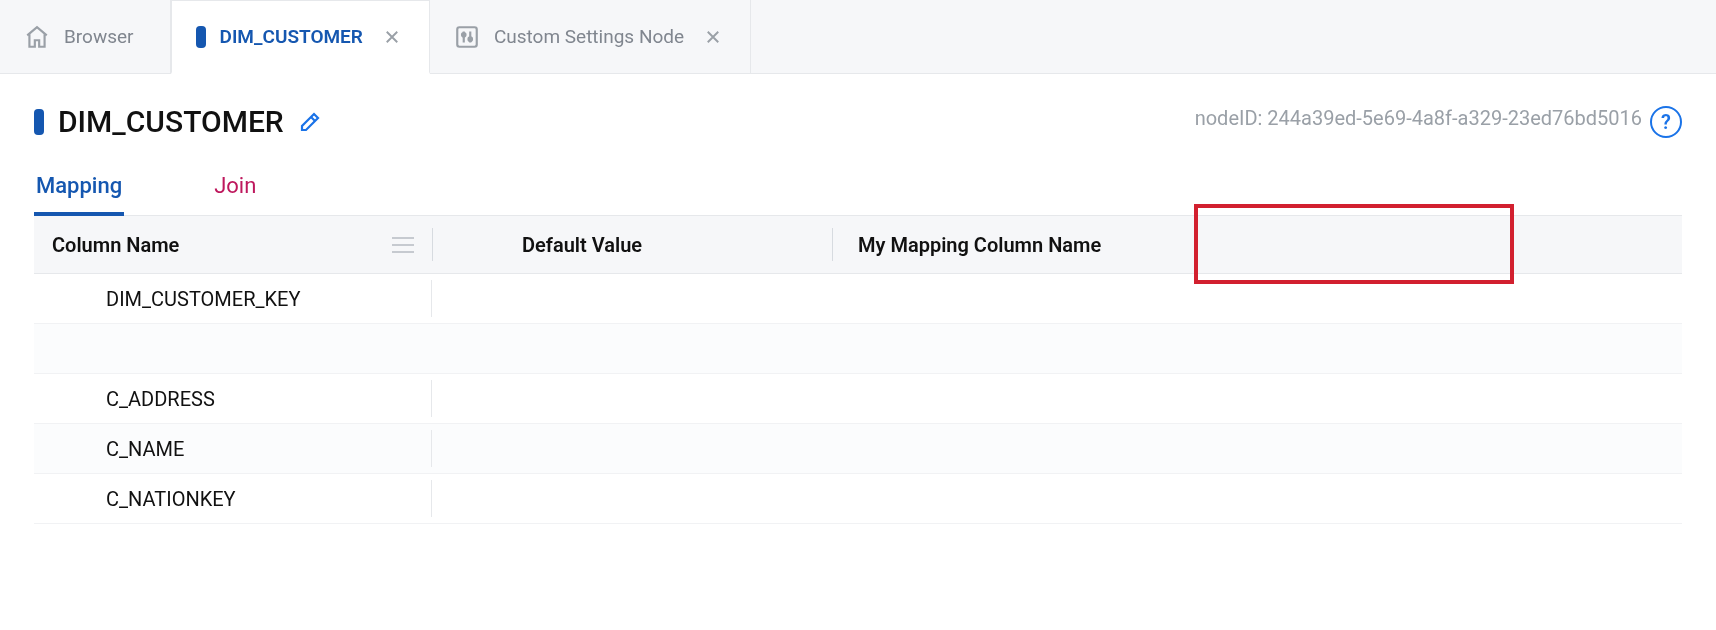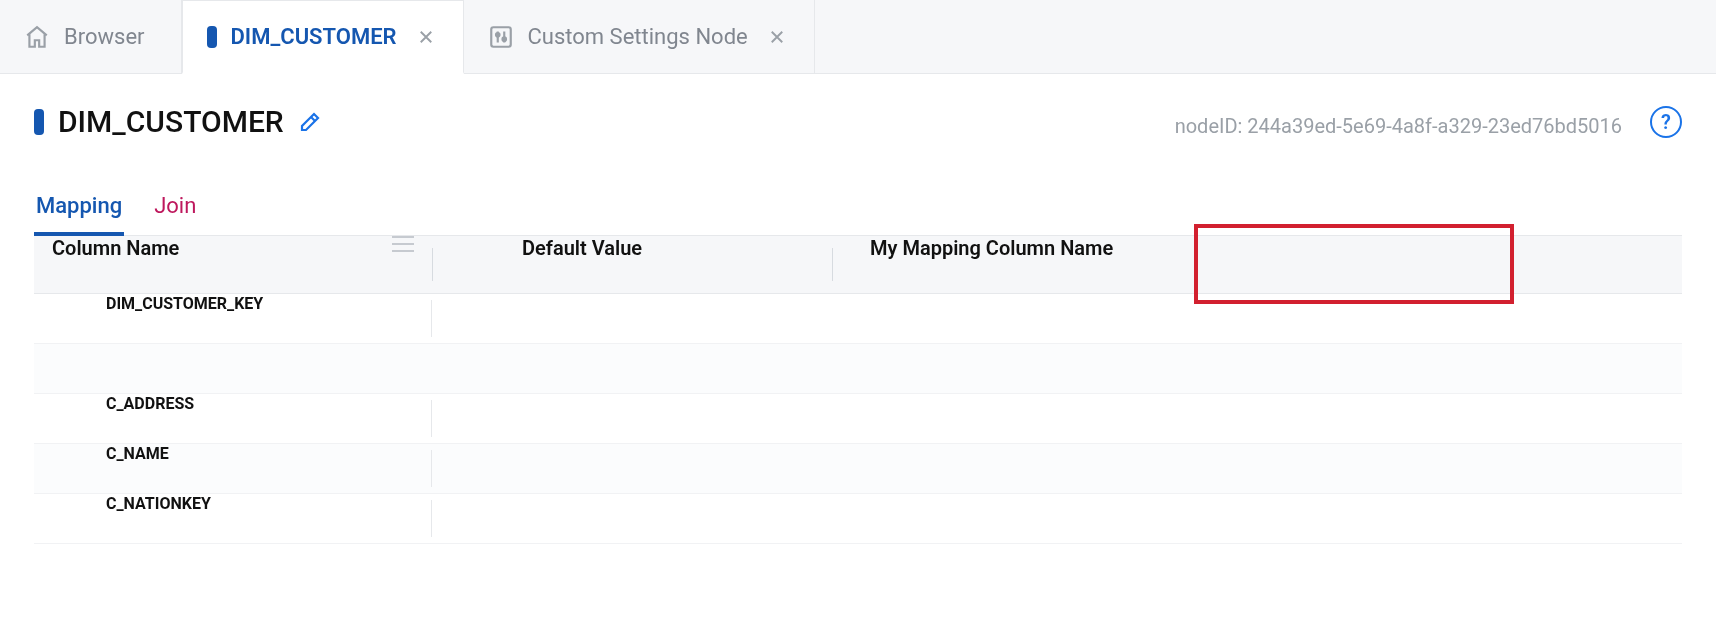--- a/index.html
+++ b/index.html
@@ -18,21 +18,21 @@
     align-items: stretch;
     height: 74px;
     background: #f6f7f9;
     border-bottom: 1px solid #e6e8eb;
   }
   .tab {
     display: flex;
     align-items: center;
     gap: 14px;
     padding: 0 28px 0 24px;
-    font-size: 22px;
+    font-size: 19px;
     color: #80868f;
     border-right: 1px solid #e6e8eb;
     cursor: pointer;
     white-space: nowrap;
   }
   .tab.browser { padding-right: 36px; }
   .tab.active {
     background: #fff;
     color: #1557b0;
     font-weight: 600;
@@ -65,50 +65,50 @@
   }
   .title-row {
     display:flex;
     align-items:center;
     justify-content:space-between;
   }
   .title-left { display:flex; align-items:center; gap:14px; }
   .title-left .bluetag { width:10px; height:26px; }
   .title-txt { font-size:30px; font-weight:500; color:#111; }
   .edit-icon { color:#1a73e8; display:inline-flex; cursor:pointer; }
-  .nodeid-wrap { display:flex; align-items:flex-end; gap:28px; }
+  .nodeid-wrap { display:flex; align-items:flex-start; gap:8px; }
   .nodeid { font-size:20px; color:#9aa0a7; }
   .help-circle {
     width:32px; height:32px; border:2px solid #1a73e8; border-radius:50%;
     display:flex; align-items:center; justify-content:center;
     color:#1a73e8; font-size:20px; font-weight:600; cursor:pointer;
   }
   .subtitle-row { display:flex; align-items:center; gap:14px; margin-top:16px; }
   .subtitle-txt { font-size:22px; color:#222; }
 
   
-  .localtabs { display:flex; gap:28px; margin-top:54px; border-bottom:1px solid #e6e8eb; }
+  .localtabs { display:flex; gap:88px; margin-top:34px; border-bottom:1px solid #e6e8eb; }
   .localtab {
     font-size:22px; color:#be185d; padding:0 2px 14px 2px; cursor:pointer;
   }
   .localtab.active {
     color:#1557b0; font-weight:500;
     border-bottom:4px solid #1557b0;
     margin-bottom:-1px;
   }
 
   
   .grid-header {
     display:flex;
     background:#f6f7f9;
     border-bottom:1px solid #e6e8eb;
     height:58px;
     font-size:20px; font-weight:600;
   }
-  .col { display:flex; padding:0 18px; position:relative; }
+  .col { display:flex; align-items:center; padding:0 18px; position:relative; }
   .col-name   { width:398px; }
   .col-default{ width:400px; }
   .col-hash   { width:400px; }
   .col-map    { flex:1; }
   .col-sep {
     position:absolute; left:0; top:12px; bottom:12px;
     width:1px; background:#d7dbe0;
   }
   .col-name .ham {
     margin-left:auto; width:22px; height:16px;
@@ -122,21 +122,21 @@
     border:4px solid #d2202f;
     pointer-events:none;
   }
 
   .grid-body { }
   .row {
     display:flex; height:50px;
     border-bottom:1px solid #f1f2f4;
   }
   .row:nth-child(even){ background:#fbfcfd; }
-  .row .cell { display:flex; align-items:flex-start; padding:0 18px; font-size:16px;font-weight:bold; }
+  .row .cell { display:flex; align-items:center; padding:0 18px; font-size:20px; }
   .row .cell.name { width:398px; padding-left:72px; position:relative; }
   .row .cell.default { width:400px; }
   .row .cell.hash    { width:400px; }
   .row .cell.map     { flex:1; }
   .row .vsep {
     position:absolute; right:0; top:6px; bottom:6px;
     width:1px; background:#e6e8eb;
   }
 </style>
 </head>
@@ -215,21 +215,21 @@
           <span></span>
           <span></span>
         </span>
     </div>
     <div class="col col-default">
       <span class="col-sep"></span>
       <span style="margin-left:72px">Default Value</span>
     </div>
     <div class="col col-map">
       <span class="col-sep"></span>
-      <span style="margin-left:20px">My Mapping Column Name</span>
+      <span style="margin-left:8px">My Mapping Column Name</span>
     </div>
 
     <div class="highlight-box" style="left:1160px; top:-12px; width:320px; height:80px;"></div>
   </div>
 
   <div class="grid-body">
     <div class="row">
       <div class="cell name">
           <span>DIM_CUSTOMER_KEY</span>
           <span class="vsep"></span>

